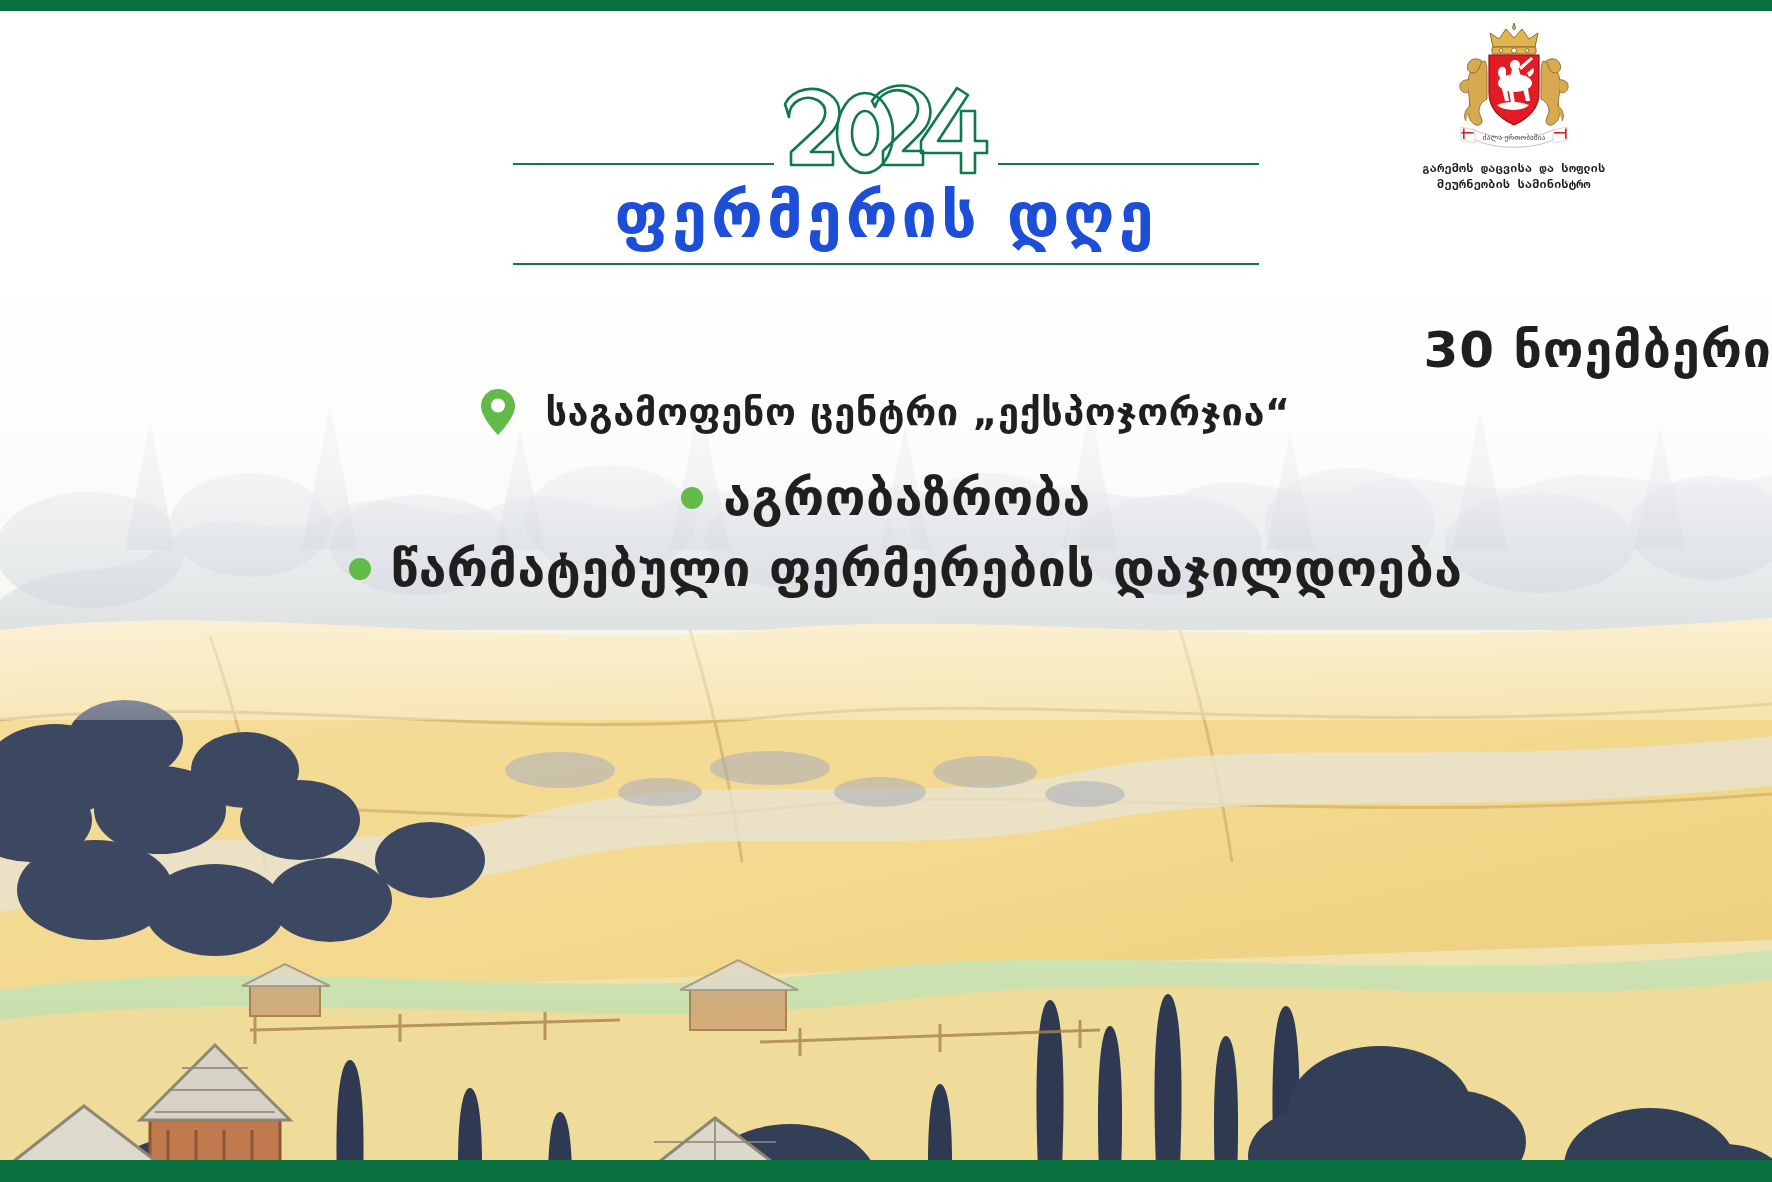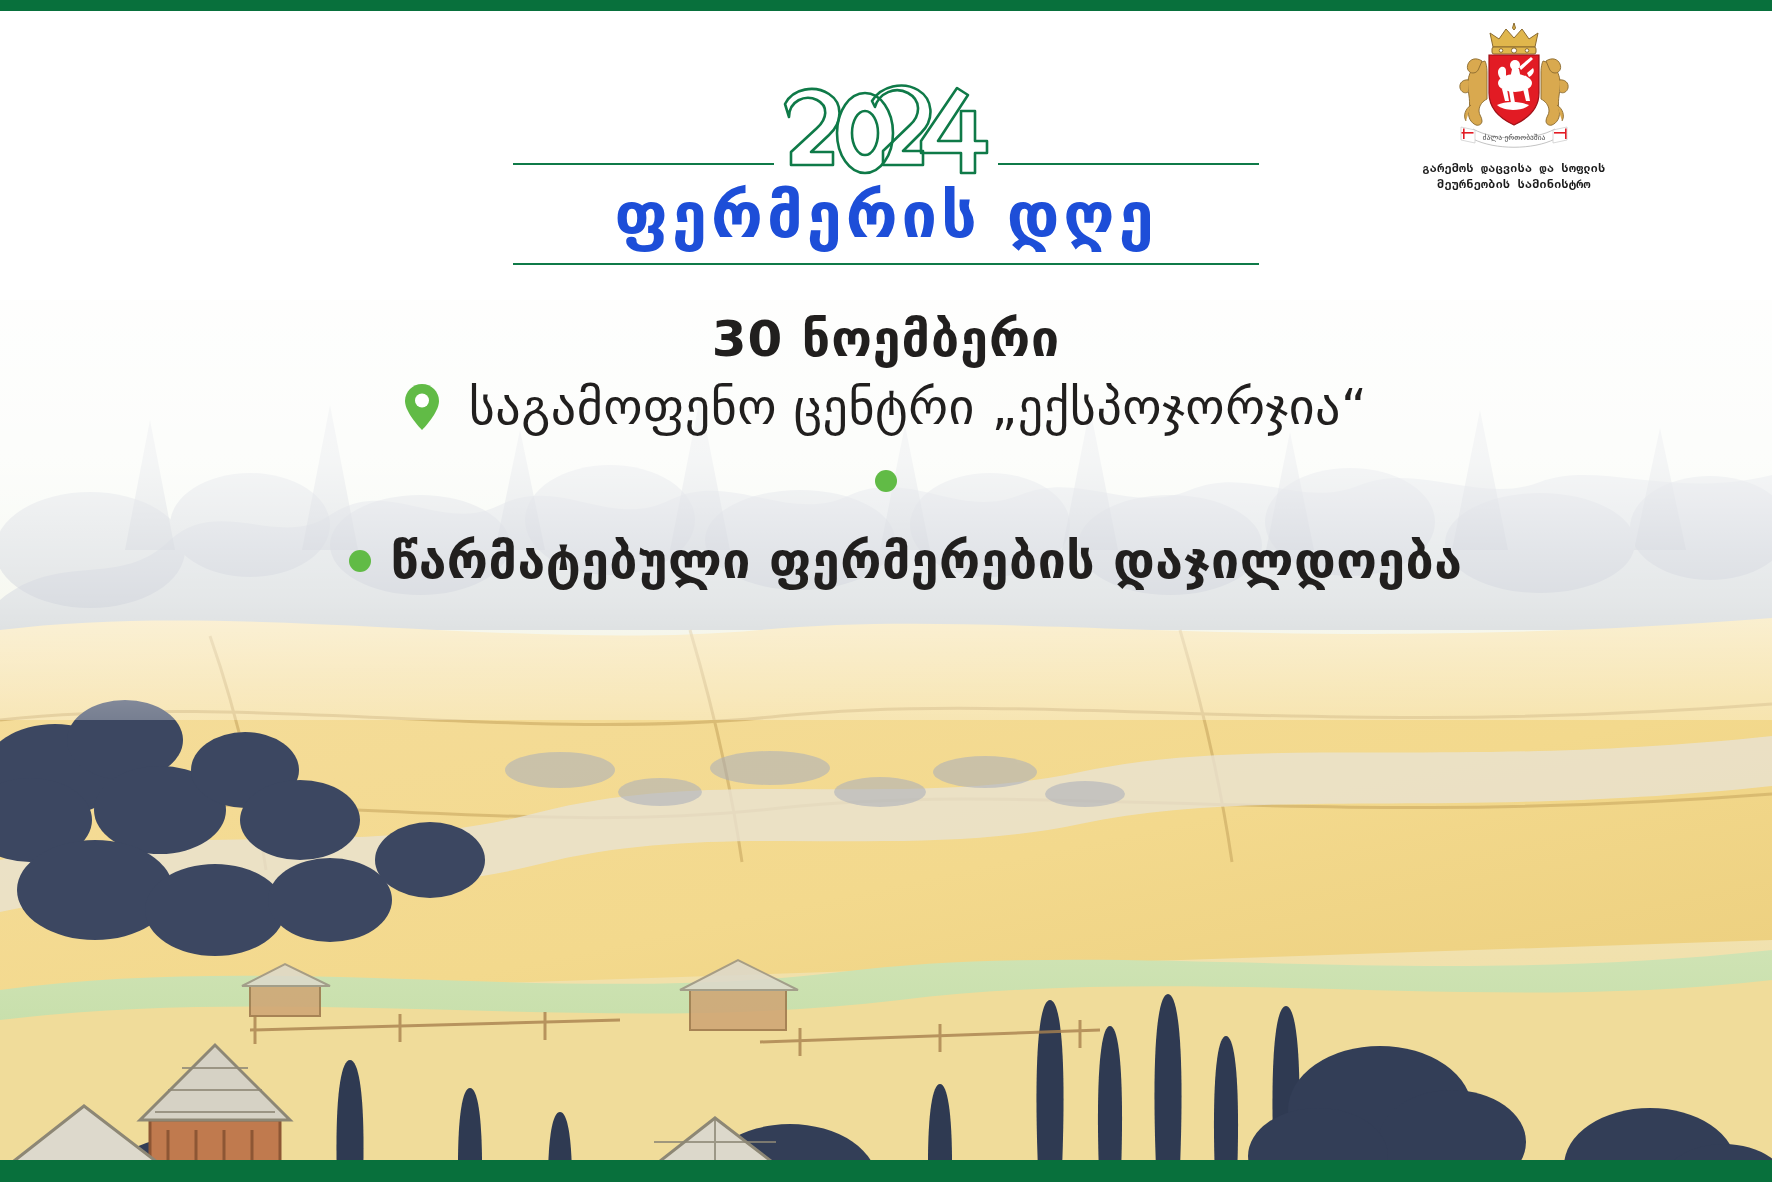--- a/index.html
+++ b/index.html
@@ -81,47 +81,47 @@
     background:linear-gradient(to bottom,
         rgba(255,255,255,.93) 0%,
         rgba(255,255,255,.86) 38%,
         rgba(255,255,255,.62) 72%,
         rgba(255,255,255,.30) 100%);
     z-index:10; pointer-events:none;
   }
 
   
   #copy{
-    position:absolute; left:0; top:292px; width:100%;
-    z-index:25; text-align:center; color:#211f1e;
+    position:absolute; left:0; top:303px; width:100%;
+    z-index:25; text-align:right; color:#211f1e;
   }
   #event-date{
     font-size:50px; font-weight:bold; letter-spacing:1px;
     margin-top:18px;
   }
   #event-venue-row{
     display:flex; align-items:center; justify-content:center;
     gap:14px; margin-top:10px;
   }
   #pin-icon{ width:34px; height:46px; flex:0 0 auto; }
   #event-venue{
-    font-size:50px; font-weight:normal; letter-spacing:.5px;margin-left:16px;
+    font-size:38px; font-weight:bold; letter-spacing:.5px;margin-left:16px;
   }
   .bullet-row{
     display:flex; align-items:center; justify-content:center;
     gap:20px; margin-top:34px;
   }
   .bullet-dot{
     width:22px; height:22px; border-radius:50%;
     background:#61bb46; flex:0 0 auto;
   }
   .bullet-text{
     font-size:50px; font-weight:bold; letter-spacing:.5px;
   }
-  #bullet-2-row{ margin-top:40px;padding-left:39px; }
+  #bullet-2-row{ margin-top:13px;padding-left:39px; }
 </style>
 </head>
 <body>
 
 <div id="poster">
 
   <div class="edge-bar edge-top"></div>
 
   <div id="header">
 
@@ -455,20 +455,21 @@
     <div id="event-venue-row">
       <svg id="pin-icon" viewBox="0 0 34 46">
         <path d="M17 0 C7.6 0 0 7.6 0 17 C0 29 17 46 17 46 C17 46 34 29 34 17 C34 7.6 26.4 0 17 0 Z" fill="#61bb46"></path>
         <circle cx="17" cy="16.5" r="7" fill="#ffffff"></circle>
       </svg>
       <div id="event-venue">საგამოფენო ცენტრი „ექსპოჯორჯია“</div>
     </div>
 
     <div class="bullet-row" id="bullet-1-row">
       <span class="bullet-dot"></span>
+      <span class="bullet-text">აგრობაზრობა</span>
     </div>
 
     <div class="bullet-row" id="bullet-2-row">
       <span class="bullet-dot"></span>
       <span class="bullet-text">წარმატებული ფერმერების დაჯილდოება</span>
     </div>
   </div>
 
   <div class="edge-bar edge-bottom"></div>
 </div>

